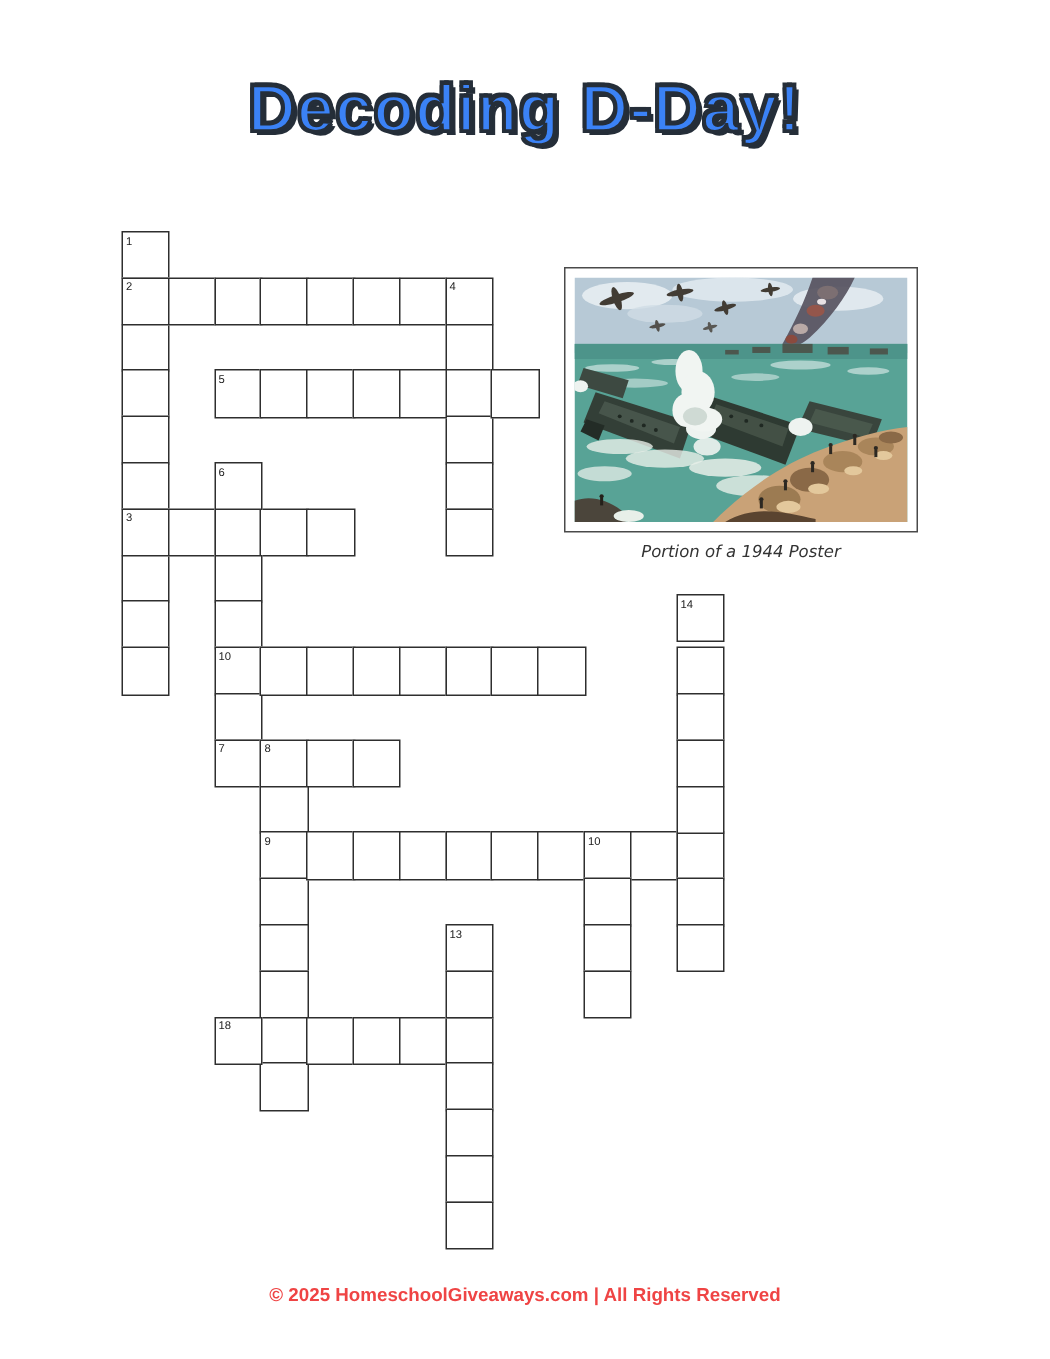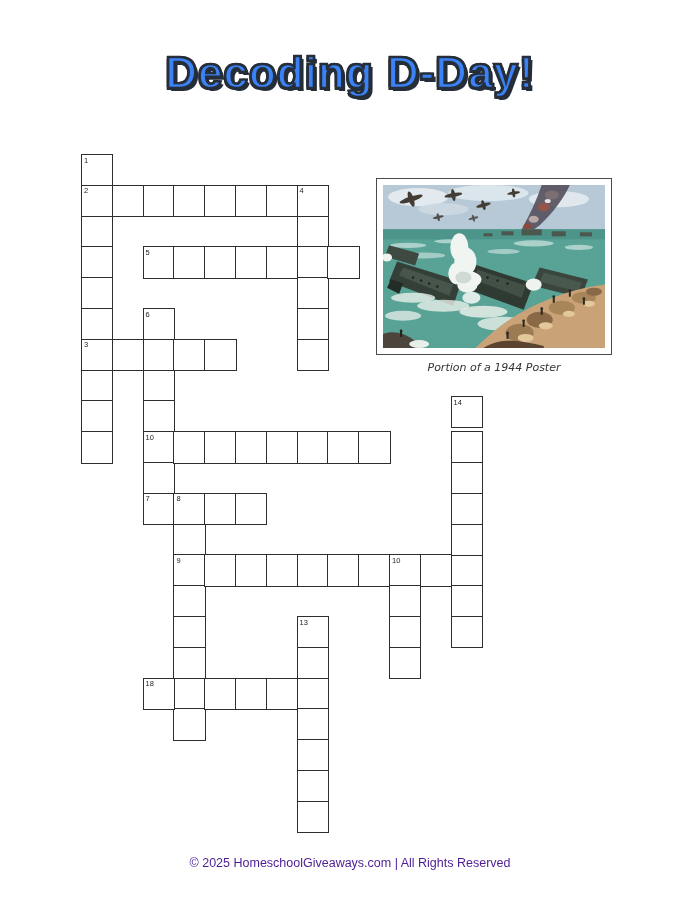--- a/index.html
+++ b/index.html
@@ -75,21 +75,22 @@
     font-family: "DejaVu Sans", sans-serif;
   }
   .footer {
     position: absolute;
     top: 856px;
     left: 0;
     width: 100%;
     margin: 0;
     text-align: center;
     font-size: 12.5px;
-    color: #4c1d95;
+    color: #ef4444;
+    font-weight: bold;
   }
 </style>
 </head>
 <body>
 
 <div class="page">
 
   <h1 class="title">Decoding D-Day!</h1>
 
 

